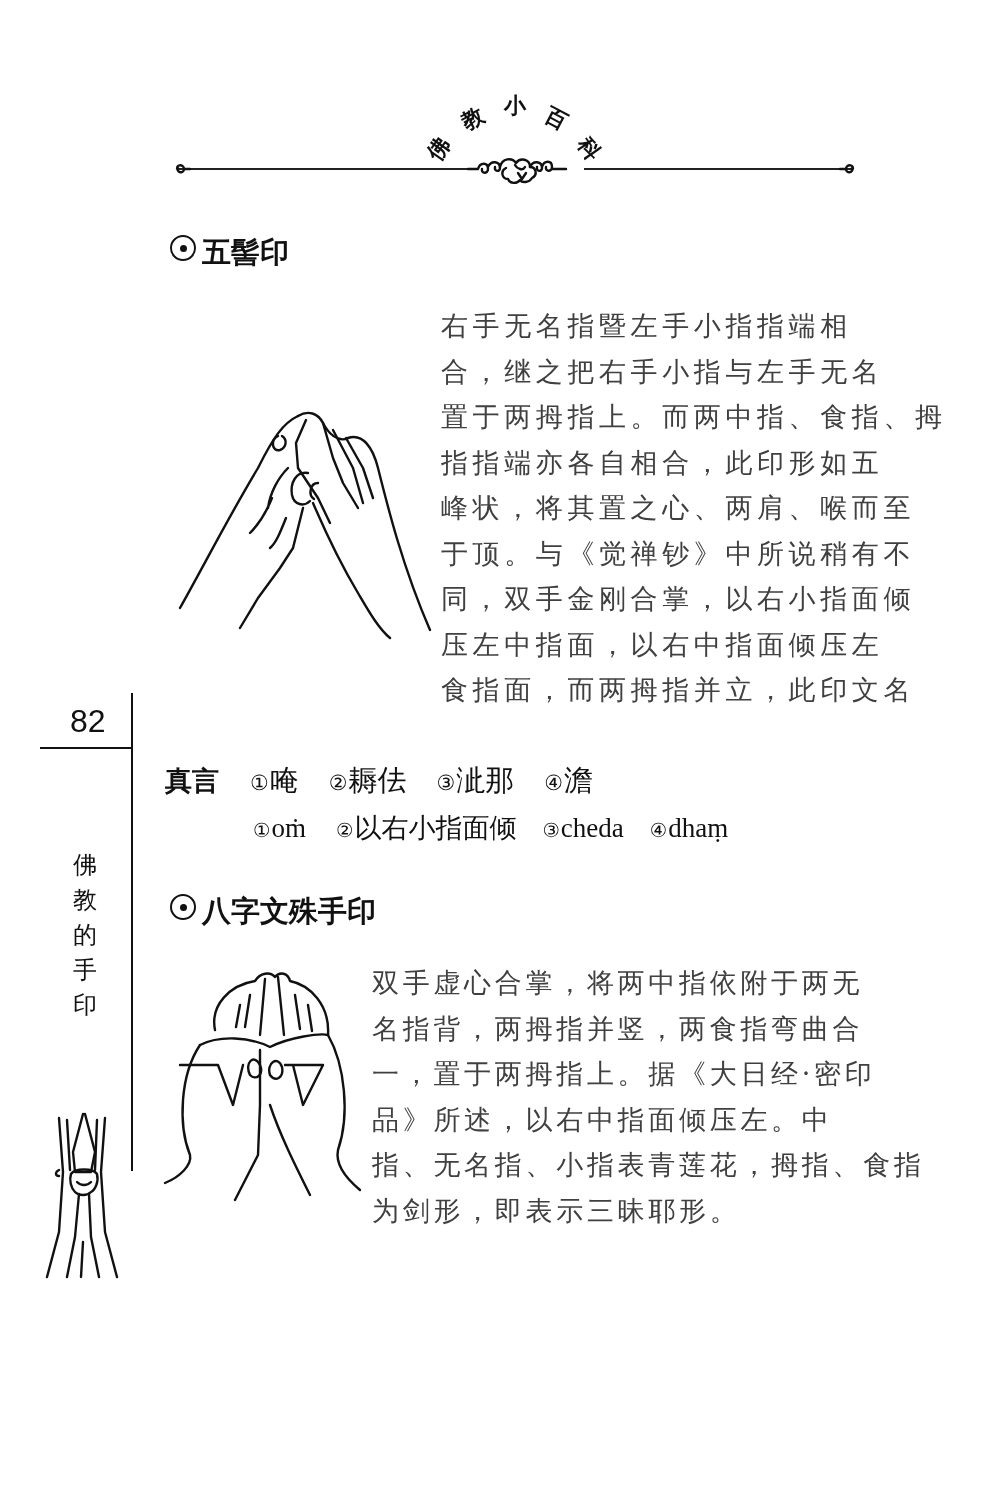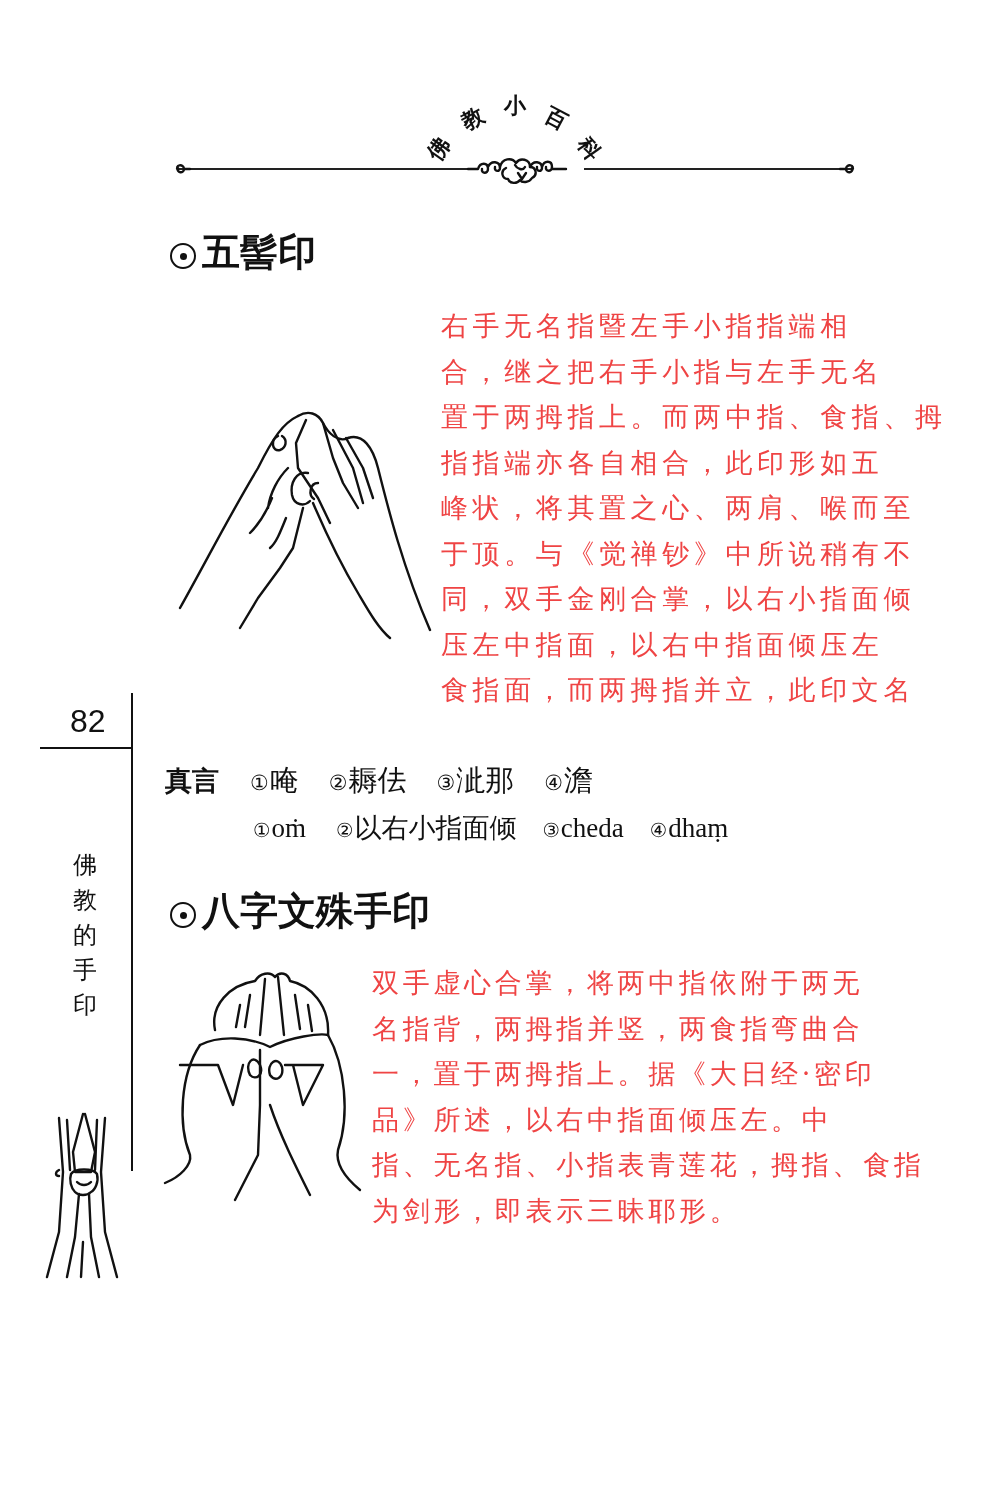--- a/index.html
+++ b/index.html
@@ -11,38 +11,38 @@
 
   
   .hdr-char {
     position: absolute; font-family: "DejaVu Sans", "Liberation Sans", sans-serif;
     font-weight: bold; font-size: 22px; line-height: 22px; color: #111;
   }
   .hdr-rule { position: absolute; left: 178px; top: 168px; width: 675px; height: 2px; background: #222; }
 
   
   .sec-title {
-    position: absolute; display: flex; align-items: flex-end; gap: 6px;
+    position: absolute; display: flex; align-items: flex-start; gap: 6px;
     font-family: "DejaVu Sans", "Liberation Sans", sans-serif;
-    font-weight: bold; font-size: 38px; line-height: 34px; color: #111;
+    font-weight: bold; font-size: 29px; line-height: 34px; color: #111;
   }
   .bullet {
     width: 26px; height: 26px; border: 2.5px solid #111; border-radius: 50%;
     position: relative; box-sizing: border-box; flex: 0 0 auto;
   }
   .bullet::after {
     content: ""; position: absolute; left: 50%; top: 50%;
     width: 7px; height: 7px; margin: -3.5px 0 0 -3.5px; border-radius: 50%; background: #111;
   }
 
   
   .para {
     position: absolute;
     font-family: "DejaVu Serif", "Liberation Serif", serif;
-    font-size: 27px; line-height: 45.5px; letter-spacing: 4.6px; color: #ef4444;
+    font-size: 27px; line-height: 45.5px; letter-spacing: 4.6px; color: #404040;
     text-align: justify;
   }
   .para .line { display: block; white-space: nowrap; }
 
   
   .mantra-label {
     position: absolute; left: 165px; top: 764px;
     font-family: "DejaVu Sans", "Liberation Sans", sans-serif;
     font-weight: bold; font-size: 27px; line-height: 34px;
   }

